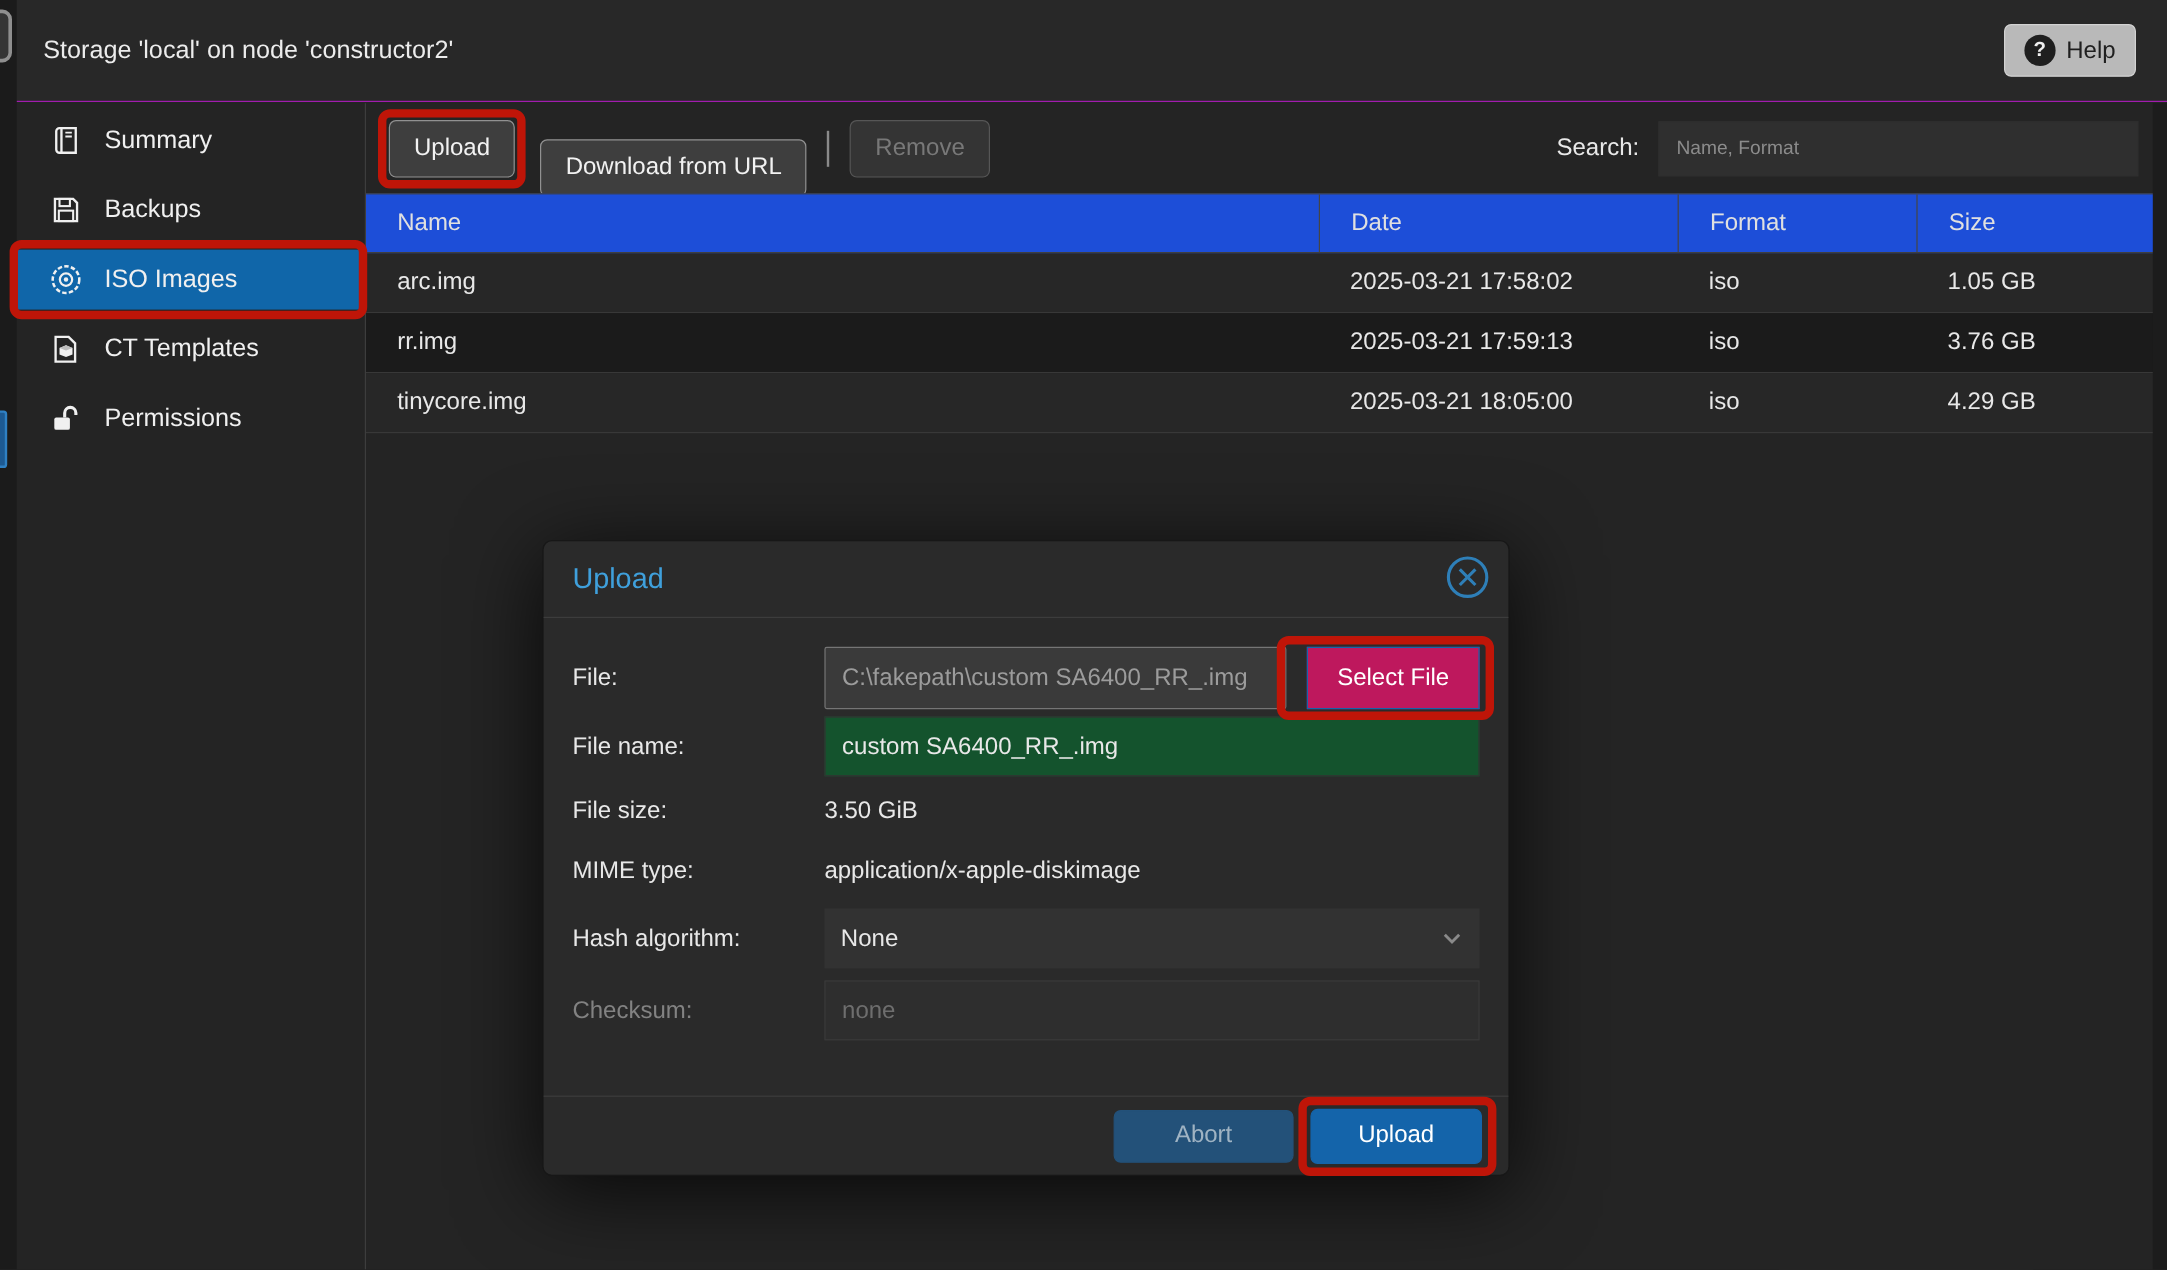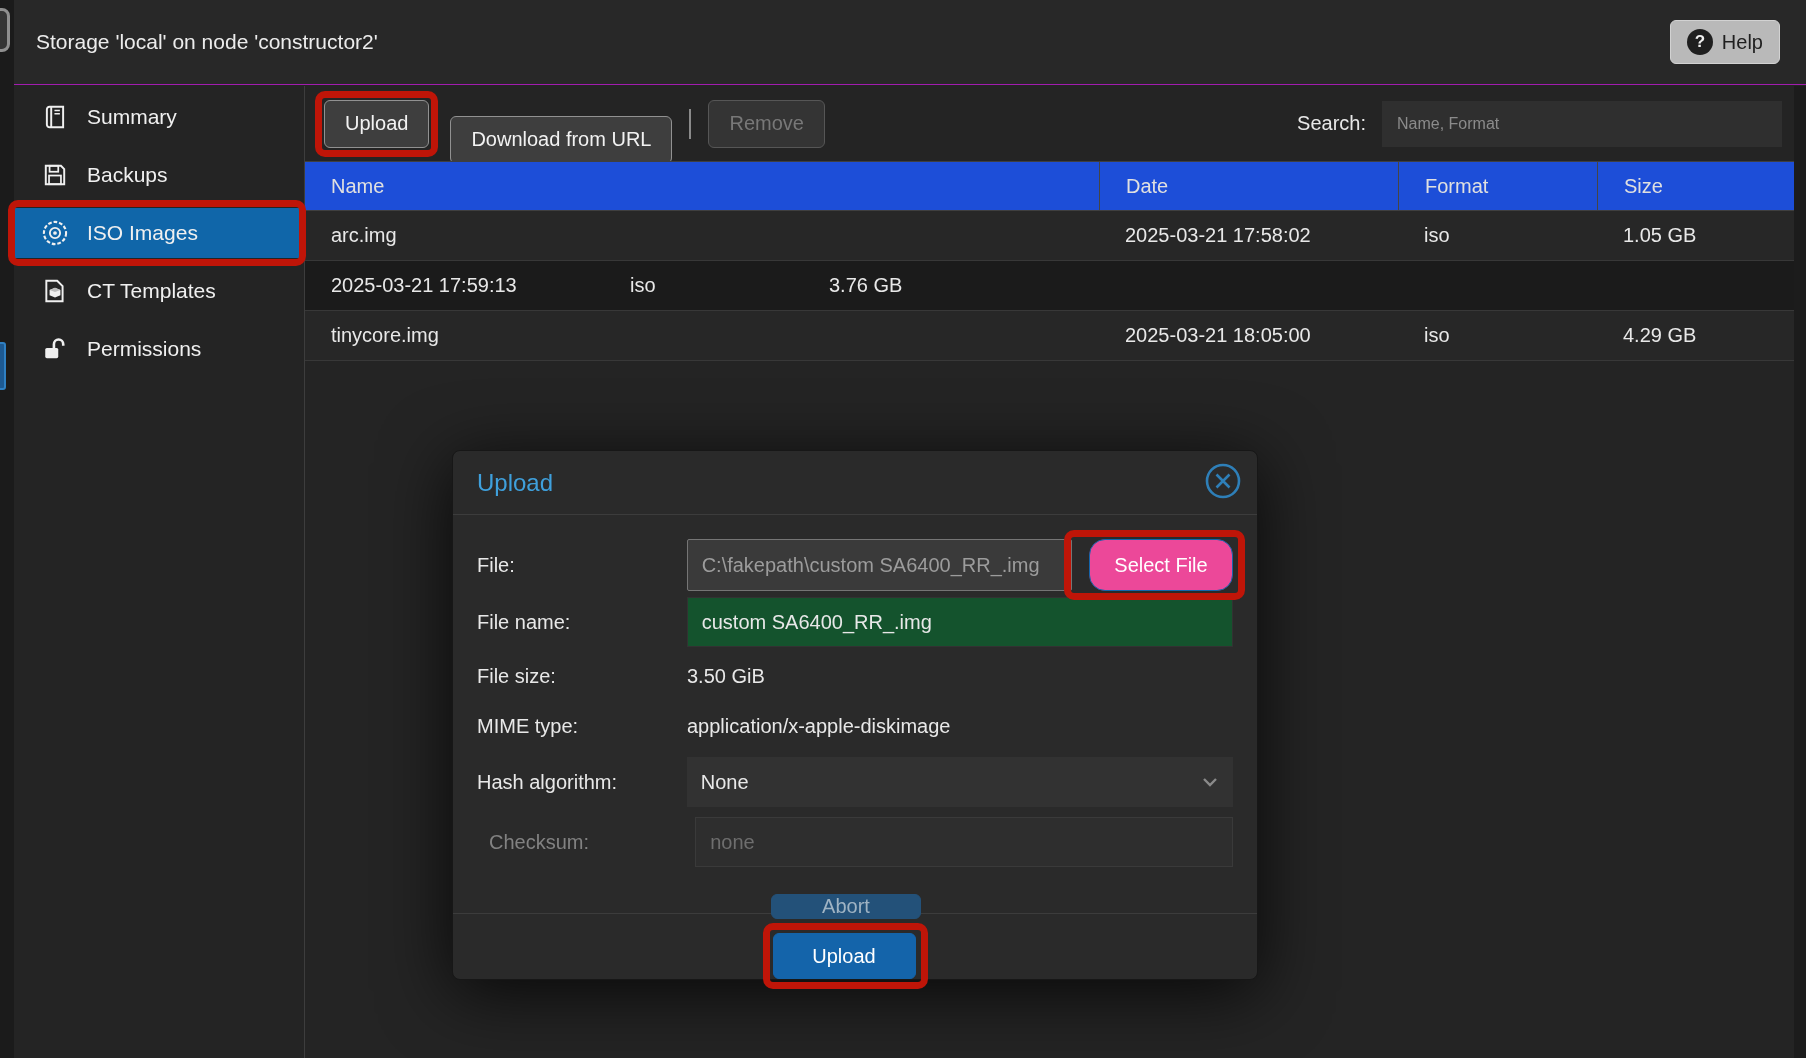--- a/index.html
+++ b/index.html
@@ -59,29 +59,29 @@
   .hdr-cell.first { border-left:none; }
 
   
   .dialog { position:absolute; left:452px; top:450px; width:806px; height:530px; background:#2a2a2a; border:1px solid #171717; border-radius:8px; box-shadow:0 12px 70px rgba(0,0,0,.78); z-index:10; }
   .dlg-header { height:64px; display:flex; align-items:center; padding:0 14px 0 24px; border-bottom:1px solid #3c3c3c; }
   .dlg-title { color:#3fa0dc; font-size:24px; }
   .dlg-close { margin-left:auto; width:40px; height:40px; background:none; border:none; cursor:pointer; display:flex; align-items:center; justify-content:center; }
   .dlg-body { padding:24px; }
   .dlg-row { display:flex; align-items:center; }
   .dlg-label { width:210px; font-size:20px; color:#e8e8e8; }
-  .dlg-label.dim { color:#828282;margin-left:12px; }
+  .dlg-label.dim { color:#828282; }
   .dlg-static { font-size:20px; color:#e8e8e8; }
   .file-input { width:386px; height:52px; background:#3a3a3a; border:1px solid #757575; border-radius:2px; color:#9c9c9c; font-size:20px; padding:0 14px; font-family:"Liberation Sans",sans-serif; }
   .plain-input { width:547px; height:50px; background:#14532d; border:1px solid #323232; color:#e8e8e8; font-size:20px; padding:0 14px; font-family:"Liberation Sans",sans-serif; }
   .checksum-input { width:547px; height:50px; background:#2e2e2e; border:1px solid #3a3a3a; font-size:20px; padding:0 14px; font-family:"Liberation Sans",sans-serif; color:#6e6e6e; }
   .checksum-input::placeholder { color:#6e6e6e; }
   .hash-select { position:relative; width:547px; height:50px; background:#323232; display:flex; align-items:center; padding:0 14px; color:#e8e8e8; cursor:pointer; }
-  .select-file-btn { position:relative; margin-left:17px; width:144px; height:52px; background:#ec4899; border:1px solid #1464aa; border-radius:16px; color:#ffffff; font-size:20px; cursor:pointer; }
-  .dlg-footer { position:absolute; left:0; bottom:0; width:100%; height:66px; border-top:1px solid #3c3c3c; display:flex; align-items:center; justify-content:flex-end; gap:14px; padding-right:18px;flex-direction:column; }
+  .select-file-btn { position:relative; margin-left:17px; width:144px; height:52px; background:#be185d; border:1px solid #1464aa; border-radius:0; color:#ffffff; font-size:20px; cursor:pointer; }
+  .dlg-footer { position:absolute; left:0; bottom:0; width:100%; height:66px; border-top:1px solid #3c3c3c; display:flex; align-items:center; justify-content:flex-end; gap:14px; padding-right:18px; }
   .abort-btn { width:150px; height:44px; background:#235179; border:1px solid #235179; border-radius:6px; color:#9fb3c3; font-size:20px; cursor:default; }
   .upload-btn { position:relative; width:143px; height:46px; background:#1464aa; border:1px solid #1464aa; border-radius:6px; color:#ffffff; font-size:20px; cursor:pointer; }
   .relwrap { position:relative; display:inline-block; }
 </style>
 </head>
 <body>
 
 <div class="left-strip">
   <div class="partial-btn"></div>
   <div class="partial-sel"></div>
@@ -168,20 +168,21 @@
       <div class="hdr-cell col col-format">Format</div>
       <div class="hdr-cell col col-size">Size</div>
     </div>
     <div class="grid-row">
       <div class="col col-name">arc.img</div>
       <div class="col col-date">2025-03-21 17:58:02</div>
       <div class="col col-format">iso</div>
       <div class="col col-size">1.05 GB</div>
     </div>
     <div class="grid-row alt">
+      <div class="col col-name">rr.img</div>
       <div class="col col-date">2025-03-21 17:59:13</div>
       <div class="col col-format">iso</div>
       <div class="col col-size">3.76 GB</div>
     </div>
     <div class="grid-row">
       <div class="col col-name">tinycore.img</div>
       <div class="col col-date">2025-03-21 18:05:00</div>
       <div class="col col-format">iso</div>
       <div class="col col-size">4.29 GB</div>
     </div>

